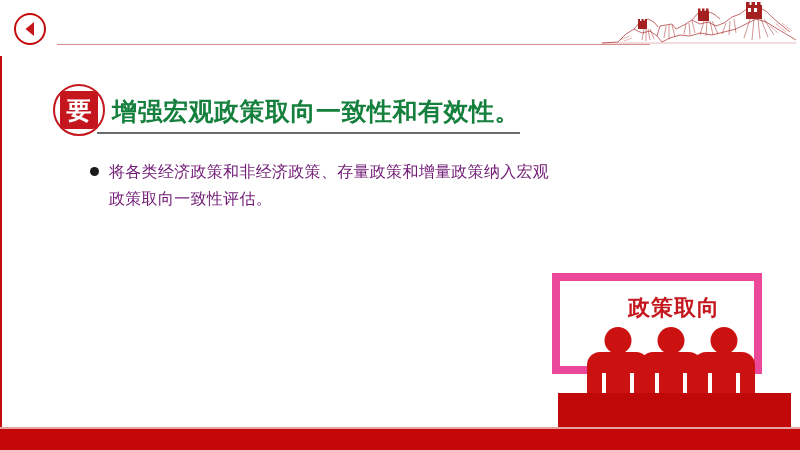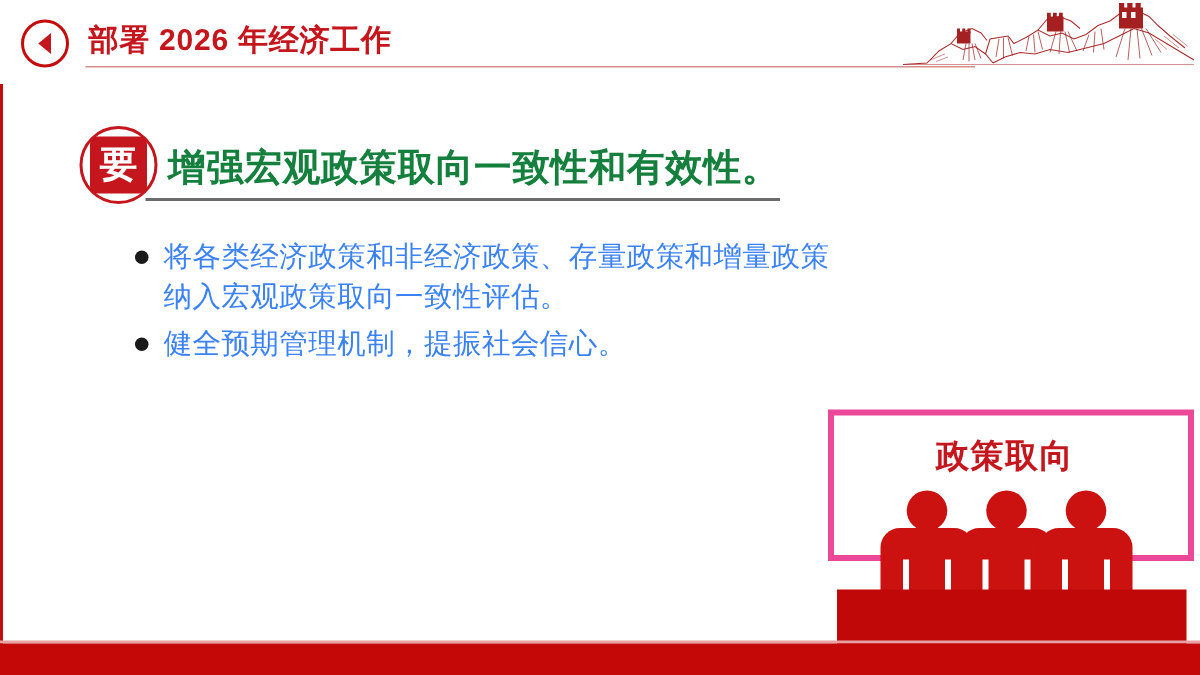--- a/index.html
+++ b/index.html
@@ -161,23 +161,23 @@
     position: absolute;
     left: 88px;
     top: 158px;
     width: 470px;
   }
   .bullet {
     position: relative;
     padding-left: 21px;
     margin-bottom: 4px;
     font-family: "Liberation Serif", serif;
-    font-size: 19px;
+    font-size: 16px;
     line-height: 27px;
-    color: #3b82f6;
+    color: #701a75;
     letter-spacing: 0.3px;
   }
   .bullet .dot {
     position: absolute;
     left: 2px;
     top: 9px;
     width: 9px;
     height: 9px;
     background: #1a1a1a;
     border-radius: 50%;
@@ -188,23 +188,23 @@
     position: absolute;
     left: 551px;
     top: 272px;
     width: 240px;
     height: 178px;
   }
   .illus-screen {
     position: absolute;
     left: 1px;
     top: 1px;
-    width: 244px;
+    width: 210px;
     height: 101px;
-    border: 4px solid #ec4899;
+    border: 8px solid #ec4899;
     box-sizing: border-box;
     background: #ffffff;
   }
   .illus-screen-label {
     position: absolute;
     left: 0;
     top: 12px;
     width: 228px;
     text-align: center;
     font-size: 22px;
@@ -273,21 +273,20 @@
 
   <div class="header">
 
     <div class="hdr-badge">
       <svg width="18" height="18" viewBox="0 0 18 18">
         <polygon points="13,2 13,16 4.5,9" fill="#c4161c"></polygon>
         <polygon points="13,2 13,16 7.5,9" fill="#ffffff" opacity="0"></polygon>
       </svg>
     </div>
 
-    <div class="hdr-title">部署 2026 年经济工作</div>
 
     <div class="hdr-rule"></div>
 
     <svg class="greatwall" viewBox="0 0 200 52">
       <g stroke="#a52020" stroke-width="0.7" fill="none" opacity="0.95">
         <path d="M2 41 L18 40 L26 32 L34 27 L42 31 L50 29 L57 34 L62 40"></path>
         <path d="M57 34 L60 24 L72 22 L76 27 L84 23 L92 18 L100 22 L108 20 L116 24 L124 21 L132 15 L140 12"></path>
         <path d="M62 40 L70 36 L80 33 L90 34 L100 31 L112 33 L124 30 L136 27 L146 22 L156 17 L166 20 L176 26 L186 32 L196 38"></path>
         <path d="M34 27 L40 20 L48 17 L54 20 L58 25"></path>
         <path d="M92 18 L98 11 L106 9 L114 12 L120 17"></path>
@@ -332,24 +331,20 @@
     </div>
     <div class="sec-title">增强宏观政策取向一致性和有效性。</div>
     <div class="sec-rule"></div>
   </div>
 
   <div class="bullets">
     <div class="bullet">
       <span class="dot"></span>
       <span>将各类经济政策和非经济政策、存量政策和增量政策纳入宏观政策取向一致性评估。</span>
     </div>
-    <div class="bullet">
-      <span class="dot"></span>
-      <span>健全预期管理机制，提振社会信心。</span>
-    </div>
   </div>
 
   <div class="illus">
     <div class="illus-screen">
       <div class="illus-screen-label">政策取向</div>
     </div>
     <div class="people">
       <div class="person p1">
         <div class="head"></div>
         <div class="body"></div>

